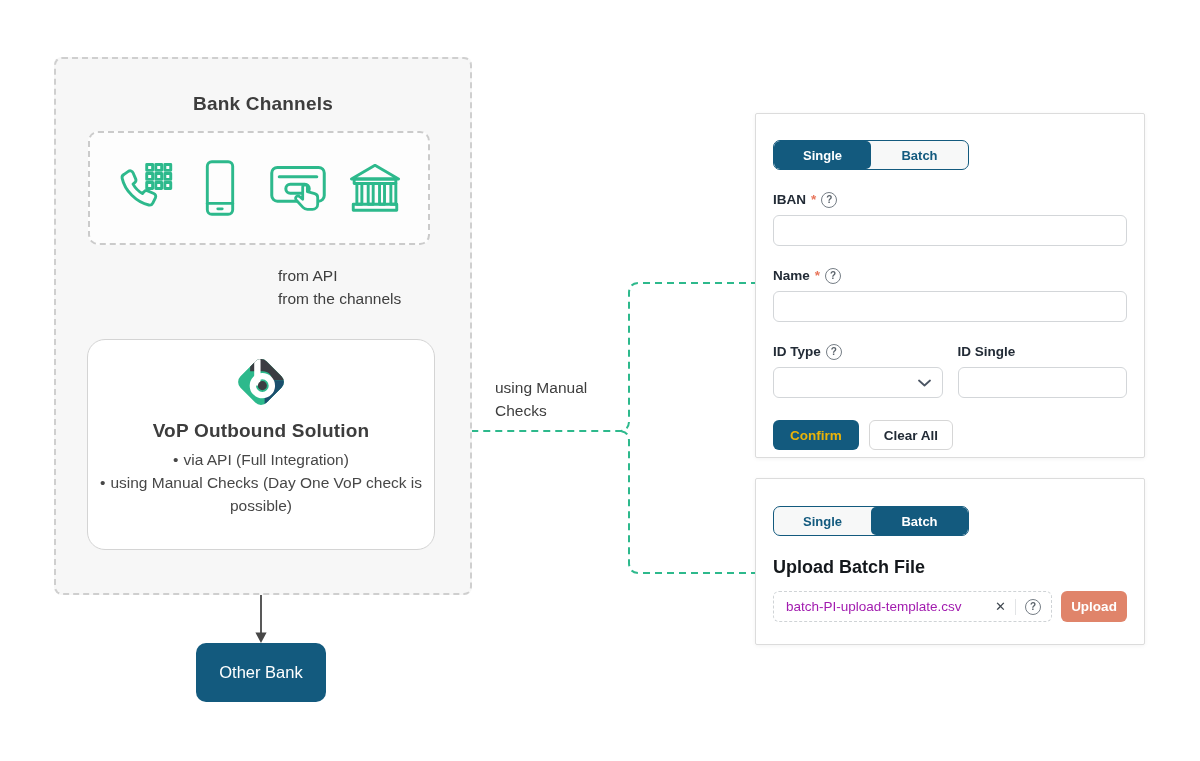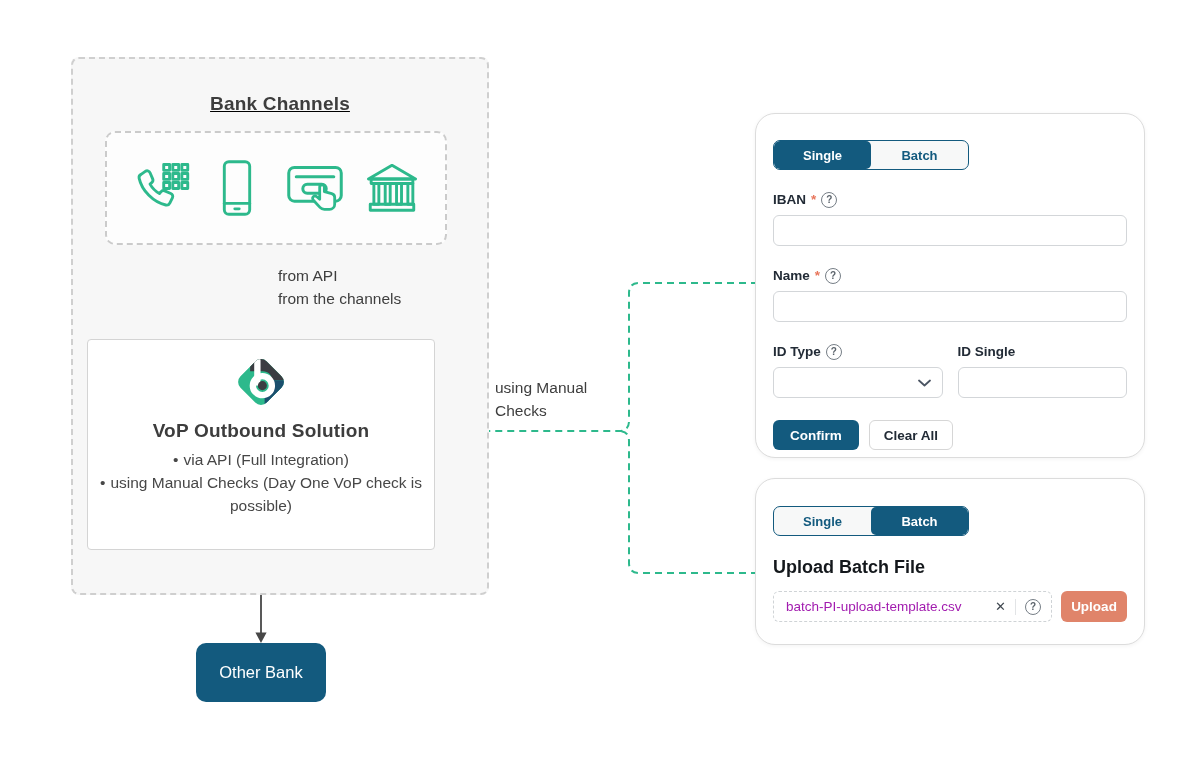--- a/index.html
+++ b/index.html
@@ -13,47 +13,47 @@
   .abs{position:absolute;}
 
   
   #overlay{left:0;top:0;pointer-events:none;}
   .dark-line{stroke:#474747;stroke-width:1.8;fill:none;}
   .dark-head{fill:#474747;}
   .green-dash{stroke:var(--green);stroke-width:2;fill:none;stroke-dasharray:7 5;}
   .green-head{fill:var(--green);}
 
   
-  .channels-wrap{left:71px;top:57px;width:418px;height:538px;background:#f7f7f7;
-    border:2px dashed #cfcfcf;border-radius:8px;text-decoration:underline;}
+  .channels-wrap{left:54px;top:57px;width:418px;height:538px;background:#f7f7f7;
+    border:2px dashed #cfcfcf;border-radius:8px;}
   .channels-title{text-align:center;margin-top:34px;font-size:19px;font-weight:600;
     color:var(--text-dark);letter-spacing:.2px;}
   .channels-box{position:absolute;left:32px;top:72px;width:342px;height:114px;
     background:#fdfdfd;border:2px dashed #cbcbcb;border-radius:10px;
     display:flex;align-items:center;justify-content:space-between;padding:0 24px;}
   .chan-icon svg{display:block;}
   .g-stroke{stroke:var(--green);fill:none;stroke-width:3.2;stroke-linecap:round;stroke-linejoin:round;}
   .g-fill{fill:var(--green);}
 
   .api-label{left:278px;top:264px;font-size:15.5px;line-height:23px;color:#3e3e3e;}
   .manual-label{left:495px;top:376px;font-size:15.5px;line-height:23px;color:#3e3e3e;}
 
   .vop-box{left:87px;top:339px;width:348px;height:211px;background:#fff;
-    border:1.5px solid #d4d4d4;border-radius:4px;text-align:center;padding-top:13px;}
+    border:1.5px solid #d4d4d4;border-radius:18px;text-align:center;padding-top:13px;}
   .vop-title{font-size:19px;font-weight:700;color:var(--text-dark);margin-top:5px;letter-spacing:.2px;}
   .vop-bullets{margin:6px auto 0;width:326px;font-size:15.5px;line-height:23px;color:#474747;}
   .vop-bullets .marker{margin-right:5px;}
 
   .other-bank{left:196px;top:643px;width:130px;height:59px;background:var(--dark-blue);
     border:none;border-radius:10px;color:#fff;font-size:16.5px;font-weight:500;
     display:flex;align-items:center;justify-content:center;cursor:pointer;
     font-family:"Liberation Sans",sans-serif;}
 
   
-  .card{position:absolute;background:#fff;border:1px solid #dcdcdc;border-radius:20px;
+  .card{position:absolute;background:#fff;border:1px solid #dcdcdc;border-radius:2px;
     box-shadow:0 1px 4px rgba(0,0,0,.05);padding:26px 17px 0;}
   .card-single{left:755px;top:113px;width:390px;height:345px;}
   .card-batch{left:755px;top:478px;width:390px;height:167px;padding-top:27px;}
 
   .tabs{width:196px;height:30px;border:1.5px solid var(--dark-blue);border-radius:7px;
     display:flex;overflow:hidden;background:#f7f8f8;}
   .tab{flex:1;display:flex;align-items:center;justify-content:center;font-size:13px;
     font-weight:700;color:var(--dark-blue);cursor:pointer;}
   .tab.active{background:var(--dark-blue);color:#fff;border-radius:5px;}
 
@@ -67,21 +67,21 @@
     margin-top:7px;background:#fff;outline:none;font-size:13px;padding:0 10px;
     font-family:"Liberation Sans",sans-serif;}
   .two-col{display:flex;gap:15px;}
   .col{flex:1;min-width:0;}
   .select-box{height:31px;border:1px solid #d3d6d9;border-radius:6px;margin-top:7px;
     display:flex;align-items:center;justify-content:flex-end;padding:0 11px;cursor:pointer;background:#fff;}
 
   .btn-row{margin-top:22px;display:flex;gap:10px;}
   .btn{height:30px;border-radius:6px;font-size:13.5px;font-weight:700;cursor:pointer;
     font-family:"Liberation Sans",sans-serif;}
-  .btn-primary{padding:0 17px;background:var(--dark-blue);color:#ffffff;border:none;}
+  .btn-primary{padding:0 17px;background:var(--dark-blue);color:#eab308;border:none;}
   .btn-secondary{padding:0 14px;background:#fff;color:var(--label-dark);border:1px solid #d6d6d6;}
 
   .upload-heading{font-size:18px;font-weight:700;color:#14181c;margin-top:21px;}
   .file-row{display:flex;gap:9px;margin-top:13px;align-items:center;}
   .file-box{flex:1;height:31px;border:1.5px dashed #cfd3d6;border-radius:6px;
     display:flex;align-items:center;padding:0 10px 0 12px;gap:9px;}
   .file-name{font-size:13.5px;color:#a21caf;flex:1;white-space:nowrap;overflow:hidden;}
   .x-icon{font-size:13px;color:#3f474f;cursor:pointer;line-height:1;}
   .vdiv{width:1px;height:16px;background:#e2e4e6;}
   .btn-upload{width:66px;height:31px;background:var(--salmon);border:none;border-radius:6px;

